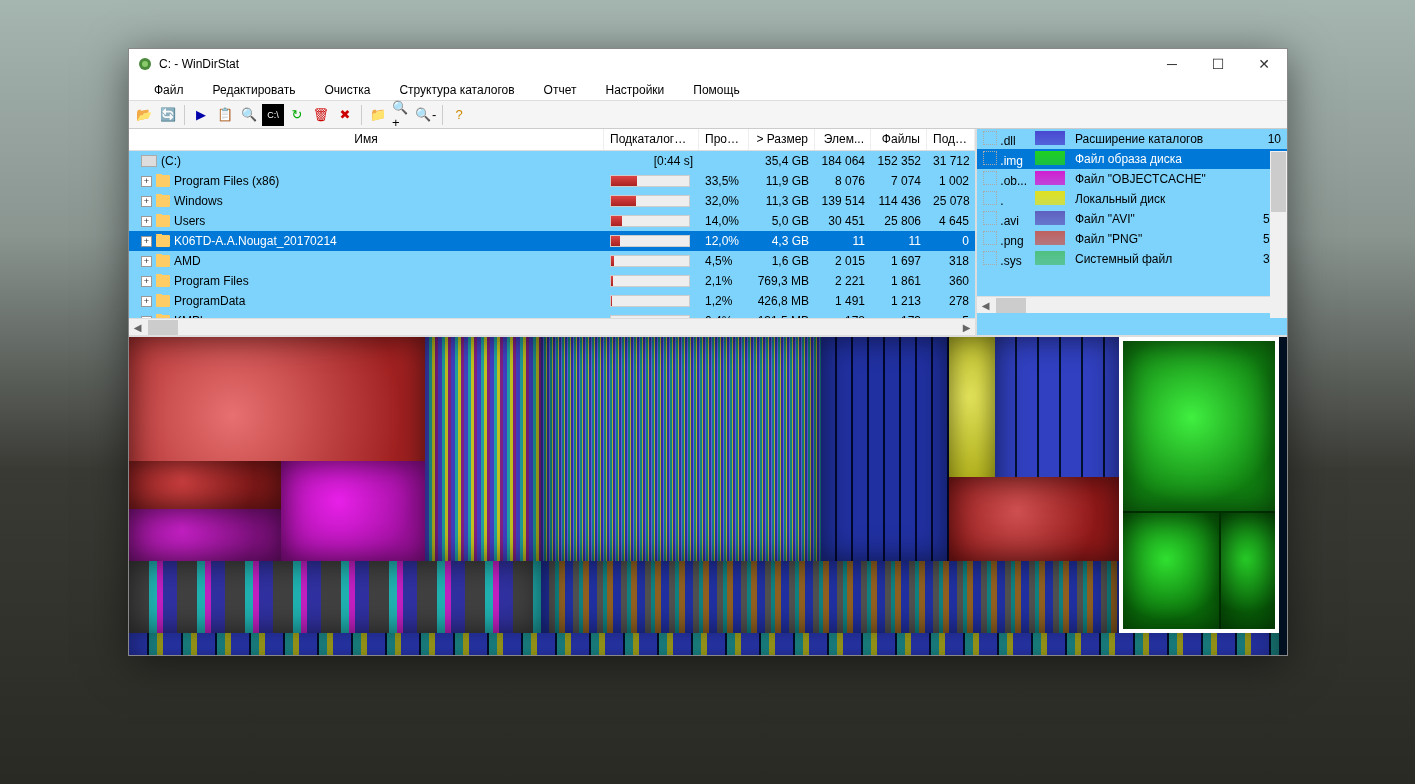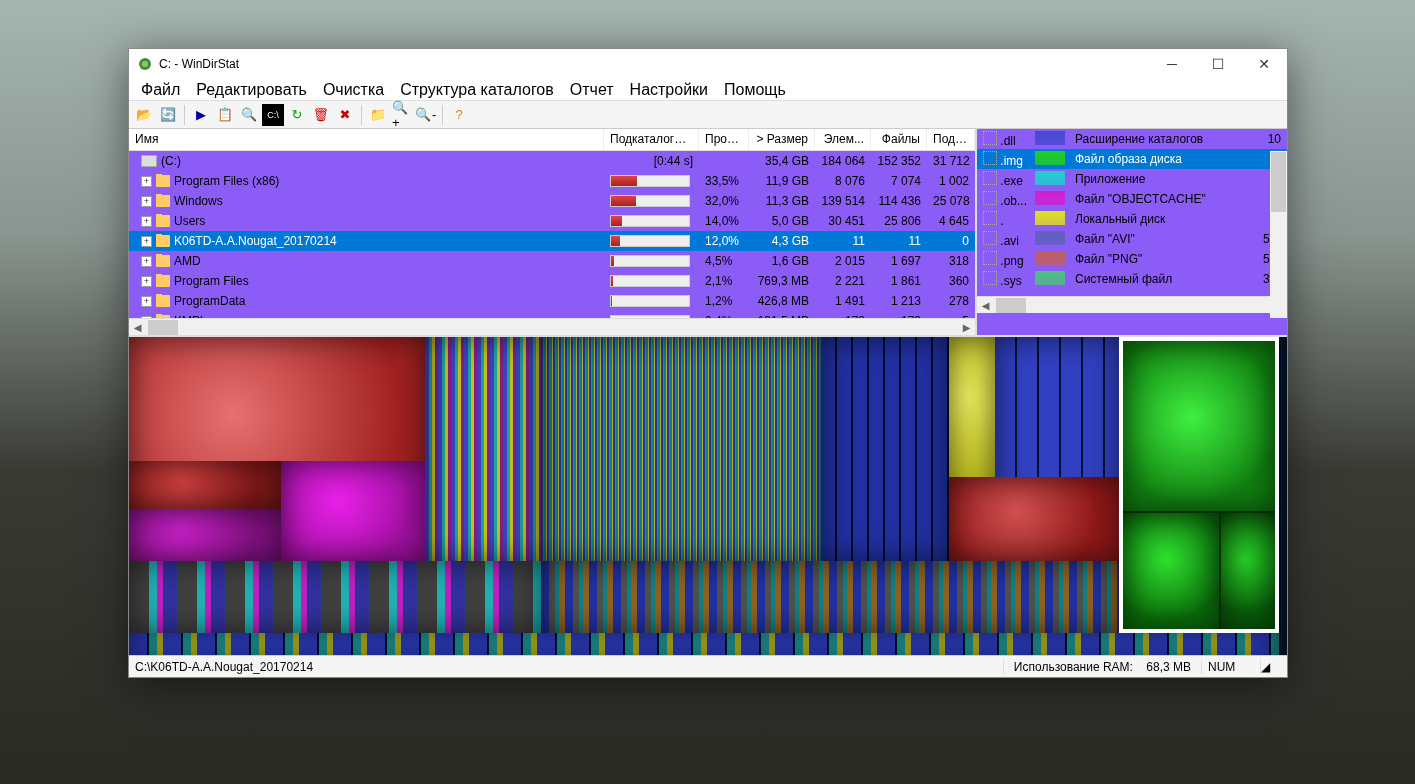--- a/index.html
+++ b/index.html
@@ -10,21 +10,21 @@
   width: 1415px;
   height: 784px;
   overflow: hidden;
   position: relative;
 }
 .window {
   position: absolute;
   left: 128px;
   top: 48px;
   width: 1160px;
-  background: #8b5cf6;
+  background: #7dd3fc;
   border: 1px solid #888;
   box-shadow: 0 8px 40px rgba(0,0,0,0.5);
 }
 .titlebar {
   height: 30px;
   background: #fff;
   display: flex;
   align-items: center;
   padding-left: 8px;
 }
@@ -40,21 +40,22 @@
 .menubar {
   height: 22px;
   display: flex;
   align-items: center;
   padding: 0 4px;
   border-bottom: 1px solid #ddd;
   background: #fff;
 }
 .menu-item {
   padding: 2px 8px;
-  font-size: 16px;
+  font-size: 12px;
+  margin-left: 13px;
 }
 .toolbar {
   height: 28px;
   display: flex;
   align-items: center;
   padding: 2px 4px;
   border-bottom: 1px solid #ccc;
   background: #f5f5f5;
   gap: 2px;
 }
@@ -80,21 +81,21 @@
   border-bottom: 1px solid #ddd;
   font-size: 12px;
 }
 .list-header > div {
   padding: 3px 6px;
   border-right: 1px solid #eee;
   white-space: nowrap;
   overflow: hidden;
   text-overflow: ellipsis;
 }
-.col-name { flex: 1; text-align: left; }
+.col-name { flex: 1; text-align: center; }
 .col-subdir { width: 95px; text-align: right; }
 .col-pct { width: 50px; text-align: left; }
 .col-size { width: 66px; text-align: right; }
 .col-items { width: 56px; text-align: right; }
 .col-files { width: 56px; text-align: right; }
 .col-subd { width: 48px; text-align: right; }
 .list-body { overflow-y: auto; height: calc(206px - 22px - 17px); }
 .list-row {
   height: 20px;
   display: flex;
@@ -386,26 +387,20 @@
             <div class="ext-col-desc">Расширение каталогов</div>
             <div class="ext-col-v">10</div>
           </div>
           <div class="ext-row selected">
             <div class="ext-col-ext"><span class="ext-icon"></span> <span>.img</span></div>
             <div class="ext-col-color"><span class="ext-color-swatch" style="background: linear-gradient(rgb(32, 208, 32), rgba(32, 208, 32, 0.8));"></span></div>
             <div class="ext-col-desc">Файл образа диска</div>
             <div class="ext-col-v">4</div>
           </div>
           <div class="ext-row">
-            <div class="ext-col-ext"><span class="ext-icon"></span> <span>.exe</span></div>
-            <div class="ext-col-color"><span class="ext-color-swatch" style="background: linear-gradient(rgb(32, 208, 208), rgba(32, 208, 208, 0.8));"></span></div>
-            <div class="ext-col-desc">Приложение</div>
-            <div class="ext-col-v">1</div>
-          </div>
-          <div class="ext-row">
             <div class="ext-col-ext"><span class="ext-icon"></span> <span>.ob...</span></div>
             <div class="ext-col-color"><span class="ext-color-swatch" style="background: linear-gradient(rgb(208, 32, 208), rgba(208, 32, 208, 0.8));"></span></div>
             <div class="ext-col-desc">Файл "OBJECTCACHE"</div>
             <div class="ext-col-v">1</div>
           </div>
           <div class="ext-row">
             <div class="ext-col-ext"><span class="ext-icon"></span> <span>.</span></div>
             <div class="ext-col-color"><span class="ext-color-swatch" style="background: linear-gradient(rgb(224, 224, 32), rgba(224, 224, 32, 0.8));"></span></div>
             <div class="ext-col-desc">Локальный диск</div>
             <div class="ext-col-v">1</div>
@@ -468,23 +463,13 @@
     <div class="tm-highlight" style="left:990px;top:0;width:160px;height:296px"></div>
 
     <div class="tm-block" style="left:0;top:224px;width:412px;height:72px;background:repeating-linear-gradient(90deg,#404040 0 20px,#20b0b0 20px 28px,#c020c0 28px 34px,#3030a0 34px 48px),repeating-linear-gradient(0deg,rgba(0,0,0,.5) 0 4px,transparent 4px 12px)"></div>
     <div class="tm-block" style="left:412px;top:224px;width:578px;height:72px;background:repeating-linear-gradient(90deg,#2030a0 0 8px,#505050 8px 14px,#108080 14px 18px,#906020 18px 24px),repeating-linear-gradient(0deg,rgba(0,0,0,.5) 0 3px,transparent 3px 10px)"></div>
 
     <div class="tm-block" style="left:0;top:296px;width:1150px;height:24px;background:repeating-linear-gradient(90deg,#3040d0 0 18px,#001030 18px 20px,#20a0a0 20px 28px,#c0c020 28px 34px)"></div>
 
     <div class="tm-block" style="left:820px;top:140px;width:170px;height:84px;background:radial-gradient(circle at 40% 40%,#d05050,#901818 70%)"></div>
   </div>
 
-  <div class="statusbar">
-    <div class="status-left">C:\K06TD-A.A.Nougat_20170214</div>
-    <div class="status-ram">
-      <span>Использование RAM:</span>
-      &nbsp;&nbsp;
-      <span>68,3 MB</span>
-    </div>
-    <div class="status-num">NUM</div>
-    <div class="status-end">◢</div>
-  </div>
 </div>
 
 </body></html>

